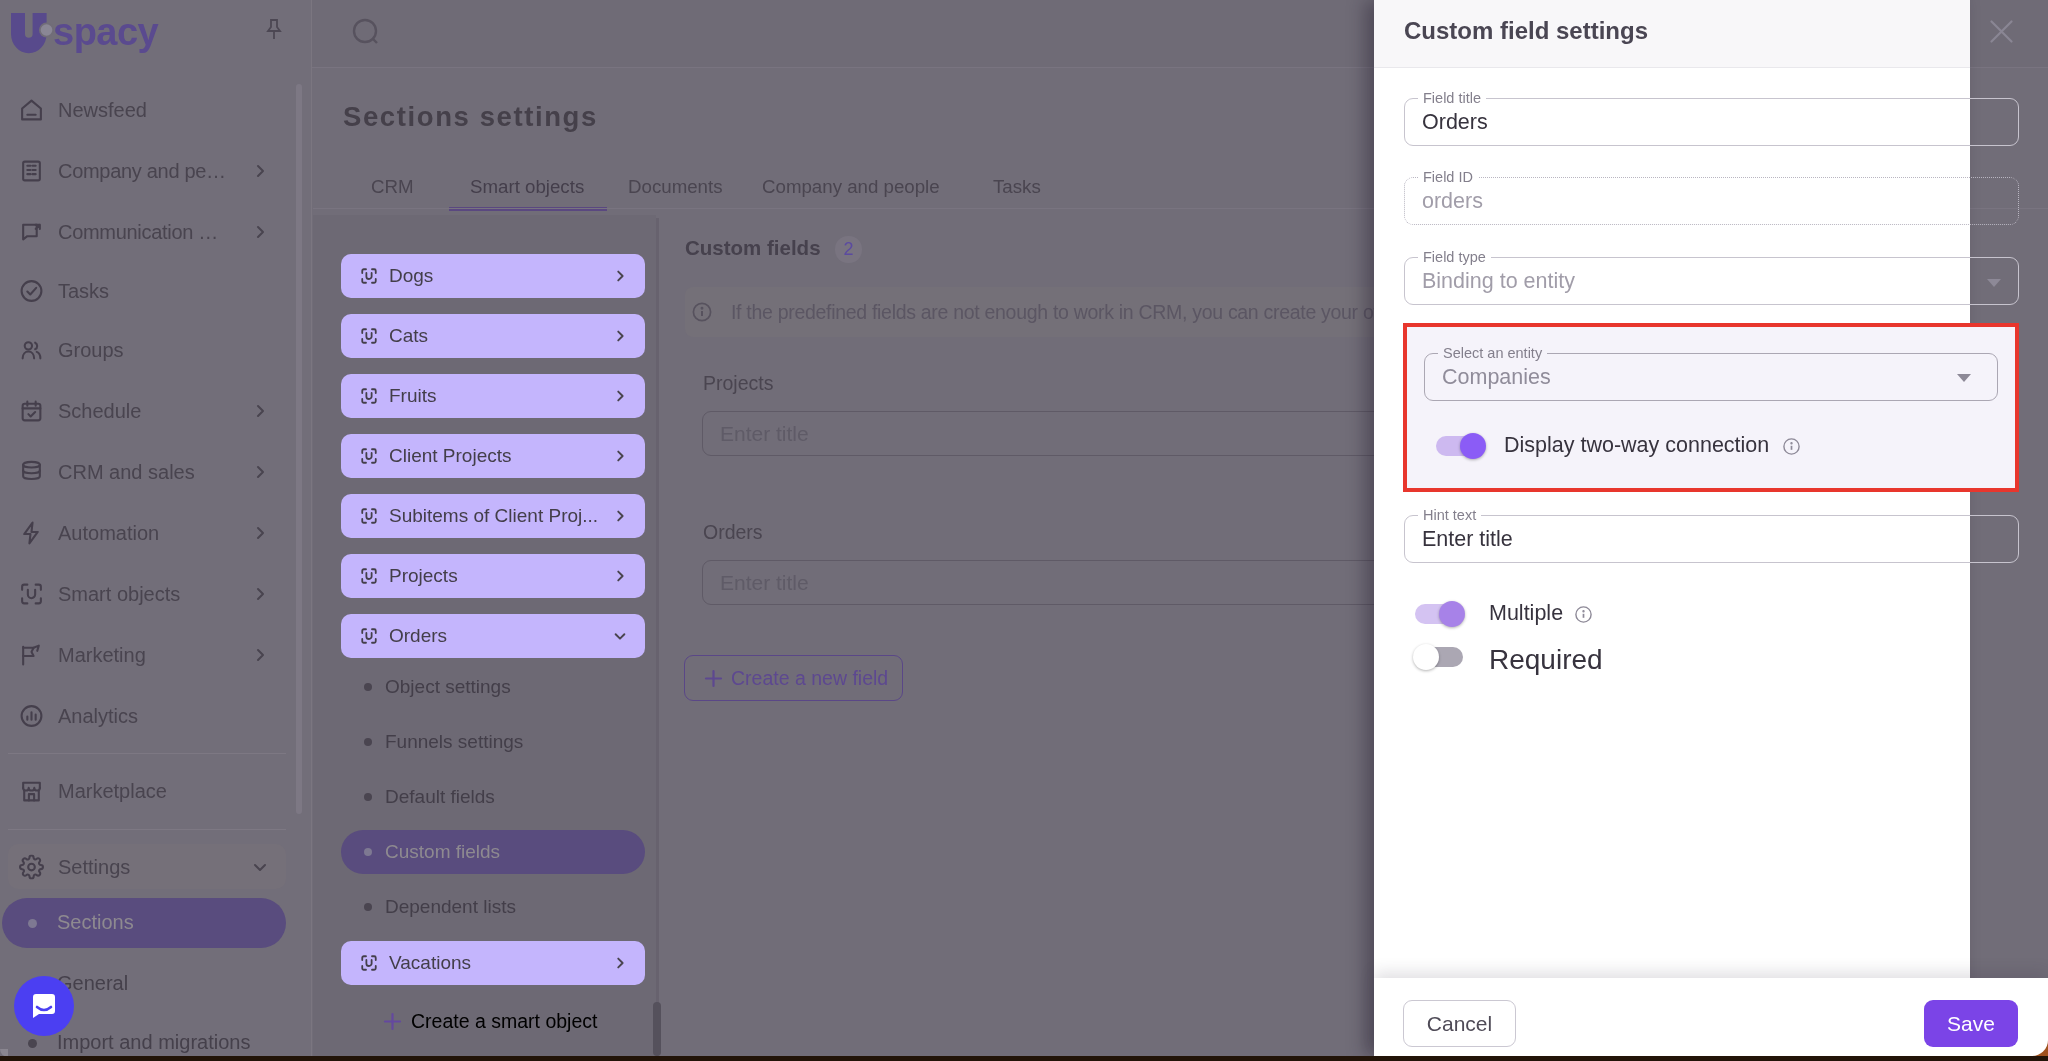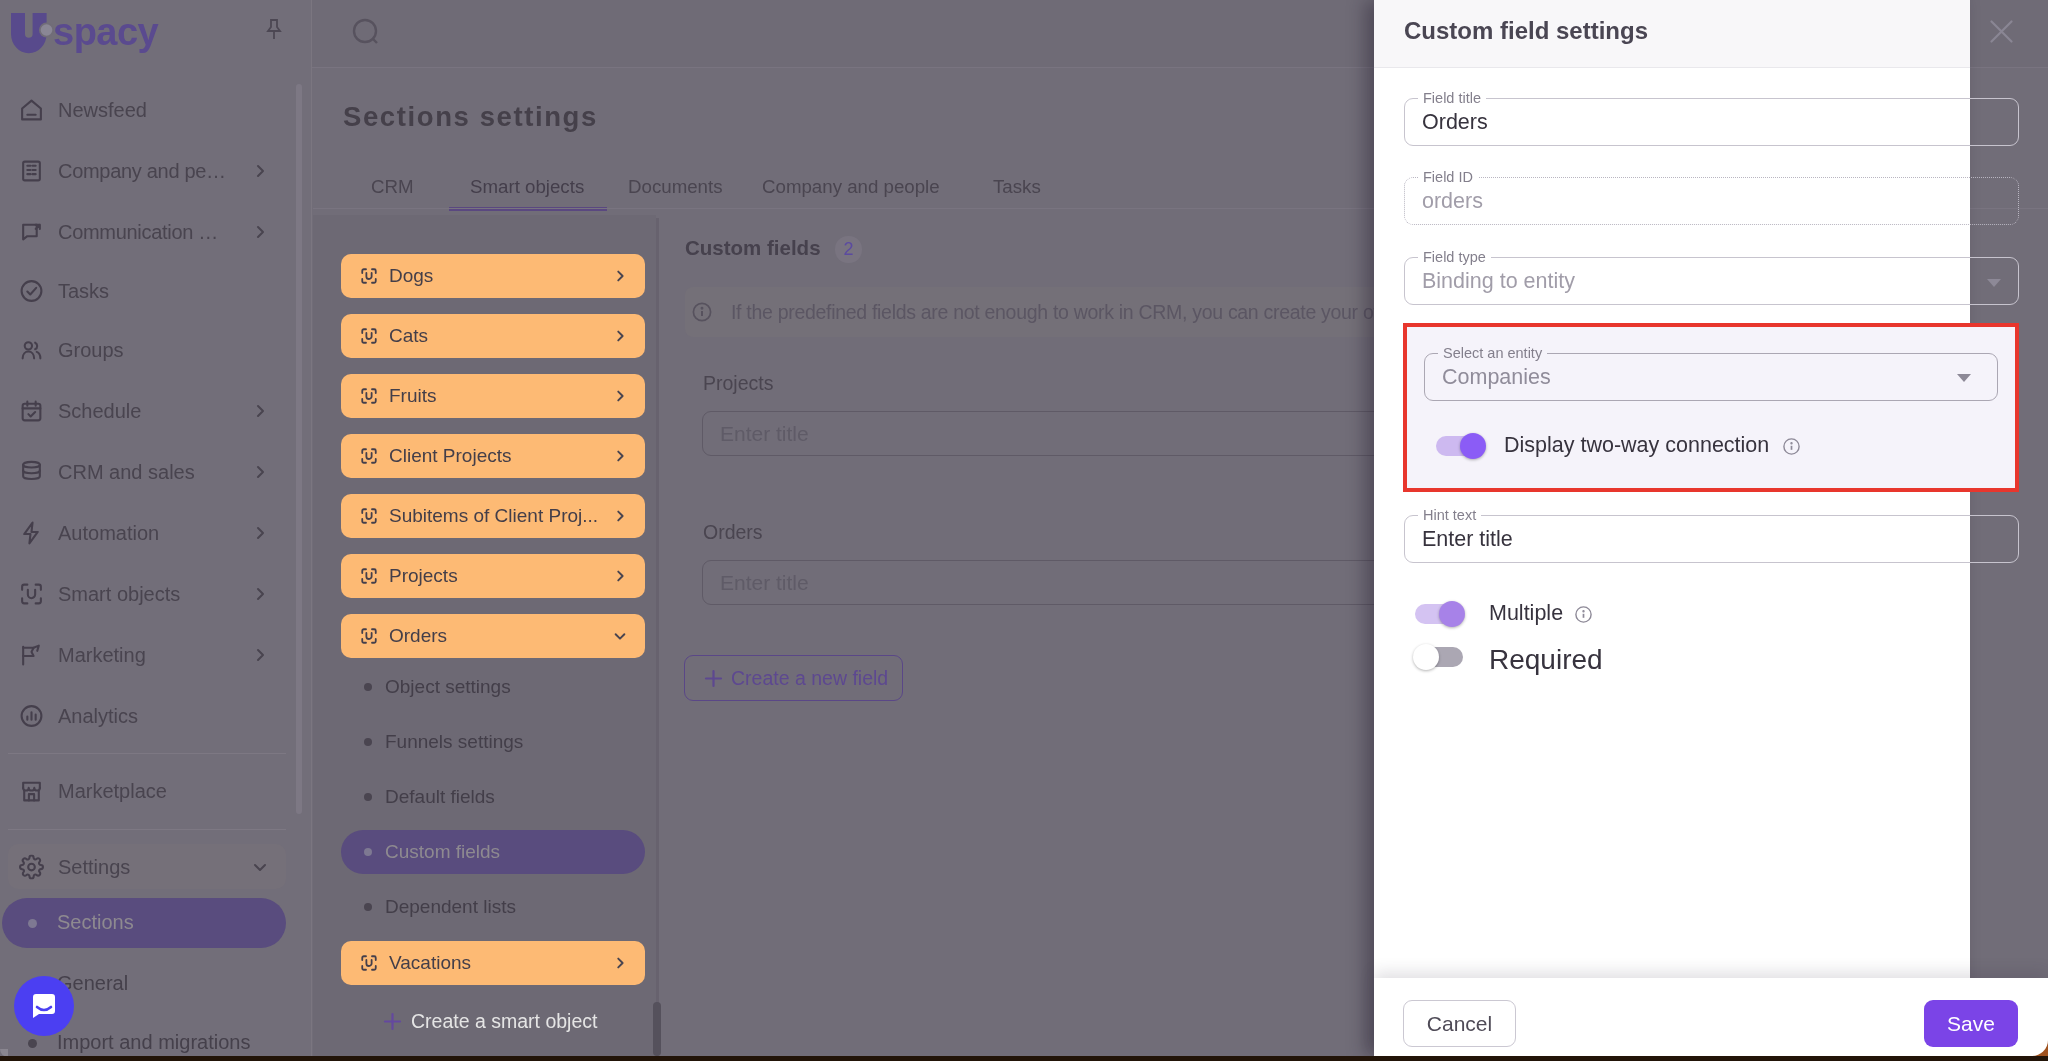--- a/index.html
+++ b/index.html
@@ -13,21 +13,21 @@
   .menuitem{position:absolute;left:0;width:312px;height:48px;color:#49444F;font-size:20px;}
   .menuitem .mi-icon{position:absolute;left:19px;top:50%;transform:translateY(-50%);width:25px;height:25px;color:#453F4C;}
   .menuitem .mi-label{position:absolute;left:58px;top:50%;transform:translateY(-50%);white-space:nowrap;}
   .menuitem .mi-chev{position:absolute;left:252px;top:50%;transform:translateY(-50%);width:16px;height:16px;color:#49444F;}
   .sb-divider{position:absolute;left:8px;width:278px;height:1px;background:#7D7883;}
   .bullet{position:absolute;width:9px;height:9px;border-radius:50%;background:#4A4550;}
 
   .topbar{left:312px;top:0;width:1736px;height:68px;background:#6F6B76;border-bottom:1px solid #797480;}
 
   .listpanel{left:313px;top:215px;width:343px;height:841px;background:#6D6974;}
-  .lrow{position:absolute;left:28px;width:304px;height:44px;border-radius:10px;background:#fdba74;color:#443F4B;}
+  .lrow{position:absolute;left:28px;width:304px;height:44px;border-radius:10px;background:#c4b5fd;color:#443F4B;}
   .lrow .li-icon{position:absolute;left:19px;top:50%;transform:translateY(-50%);width:18px;height:18px;}
   .lrow .li-label{position:absolute;left:48px;top:50%;transform:translateY(-50%);font-size:19px;color:#433E49;white-space:nowrap;}
   .lrow .li-chev{position:absolute;right:18px;top:50%;transform:translateY(-50%);width:14px;height:14px;color:#49444F;}
   .srow{position:absolute;left:28px;width:304px;height:44px;color:#433E49;font-size:19px;}
   .srow .s-bullet{position:absolute;left:23px;top:50%;margin-top:-4px;width:8px;height:8px;border-radius:50%;background:#4A4550;}
   .srow .s-label{position:absolute;left:44px;top:50%;transform:translateY(-50%);white-space:nowrap;}
 
   .fieldspanel{left:682px;top:215px;width:692px;height:841px;background:#716D78;}
 
   
@@ -163,21 +163,21 @@
     <div class="lrow" style="top:726px;">
       <svg class="li-icon" viewBox="0 0 24 24" fill="none" stroke="currentColor" stroke-width="2.4" stroke-linecap="round" stroke-linejoin="round">
           <path d="M3 8 V5 a2 2 0 0 1 2-2 h3M16 3 h3 a2 2 0 0 1 2 2 v3M21 16 v3 a2 2 0 0 1-2 2 h-3M8 21 H5 a2 2 0 0 1-2-2 v-3"></path>
           <path d="M8.5 8 v4.5 a3.5 3.5 0 0 0 7 0 V8"></path>
         </svg>
       <span class="li-label">Vacations</span>
       <svg class="li-chev" viewBox="0 0 16 16" fill="none" stroke="currentColor" stroke-width="2.2" stroke-linecap="round" stroke-linejoin="round">
           <path d="M6 3 l5 5 -5 5"></path>
         </svg>
     </div>
-    <div class="abs" style="left:70px;top:795px;font-size:19.5px;color:#e5e5e5;">
+    <div class="abs" style="left:70px;top:795px;font-size:19.5px;color:#000000;">
       <svg style="vertical-align:-3px;margin-right:9px;" width="19" height="19" viewBox="0 0 19 19" fill="none" stroke="#64489F" stroke-width="2.2" stroke-linecap="round">
           <path d="M9.5 2 v15M2 9.5 h15"></path>
         </svg>Create a smart object</div>
 
     <div class="abs" style="left:343px;top:3px;width:3px;height:838px;background:#67626E;"></div>
     <div class="abs" style="left:340px;top:787px;width:8px;height:54px;border-radius:4px;background:#55515C;"></div>
   </div>
 
   <div class="abs fieldspanel" id="fieldspanel">
     <div class="abs" style="left:3px;top:21px;font-size:20.5px;font-weight:bold;color:#46414D;">Custom fields</div>

